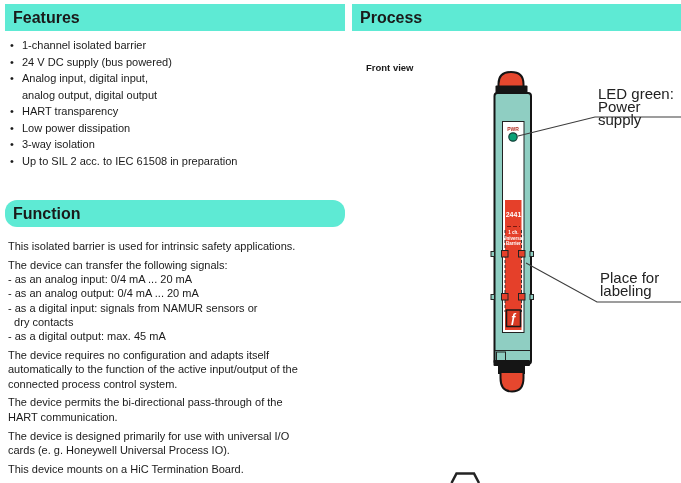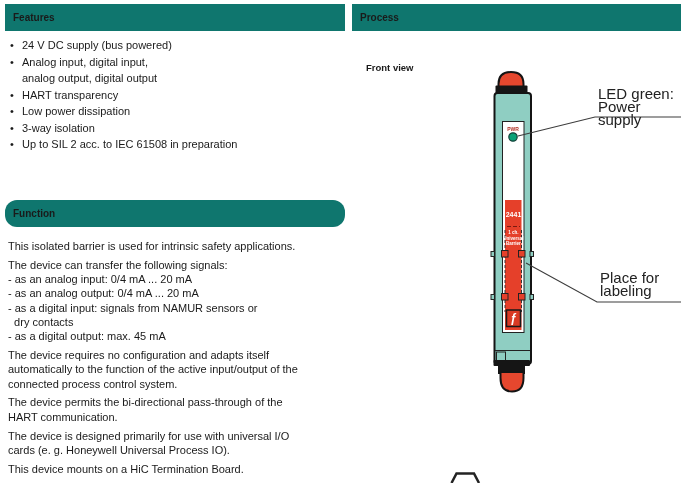--- a/index.html
+++ b/index.html
@@ -1,22 +1,22 @@
 <!DOCTYPE html>
 <html><head>
 <meta charset="utf-8">
 <style>
   html,body{margin:0;padding:0;background:#fff;}
   #page{
     position:relative;width:681px;height:483px;background:#ffffff;
     font-family:"Liberation Sans", sans-serif;color:#1a1a1a;overflow:hidden;
   }
   .sec-header{
-    position:absolute;height:27px;background:#0f766e;
-    font-weight:bold;font-size:10px;line-height:27px;
+    position:absolute;height:27px;background:#5eead4;
+    font-weight:bold;font-size:16px;line-height:27px;
     padding-left:8px;box-sizing:border-box;
   }
   #features-header{left:5px;top:4px;width:340px;}
   #assembly-header{left:352px;top:4px;width:329px;}
   #function-header{left:5px;top:200px;width:340px;border-radius:12px;}
 
   #features-list{
     position:absolute;left:8px;top:37px;width:340px;margin:0;padding:0;
     list-style:none;font-size:11px;line-height:16.5px;
   }
@@ -44,20 +44,21 @@
 </head>
 <body>
 
 <div id="page">
 
   <div id="features-header" class="sec-header">Features</div>
   <div id="assembly-header" class="sec-header">Process</div>
   <div id="function-header" class="sec-header">Function</div>
 
   <ul id="features-list">
+    <li>1-channel isolated barrier</li>
     <li>24 V DC supply (bus powered)</li>
     <li>Analog input, digital input,
 analog output, digital output</li>
     <li>HART transparency</li>
     <li>Low power dissipation</li>
     <li>3-way isolation</li>
     <li>Up to SIL 2 acc. to IEC 61508 in preparation</li>
   </ul>
 
   <div id="function-text">

